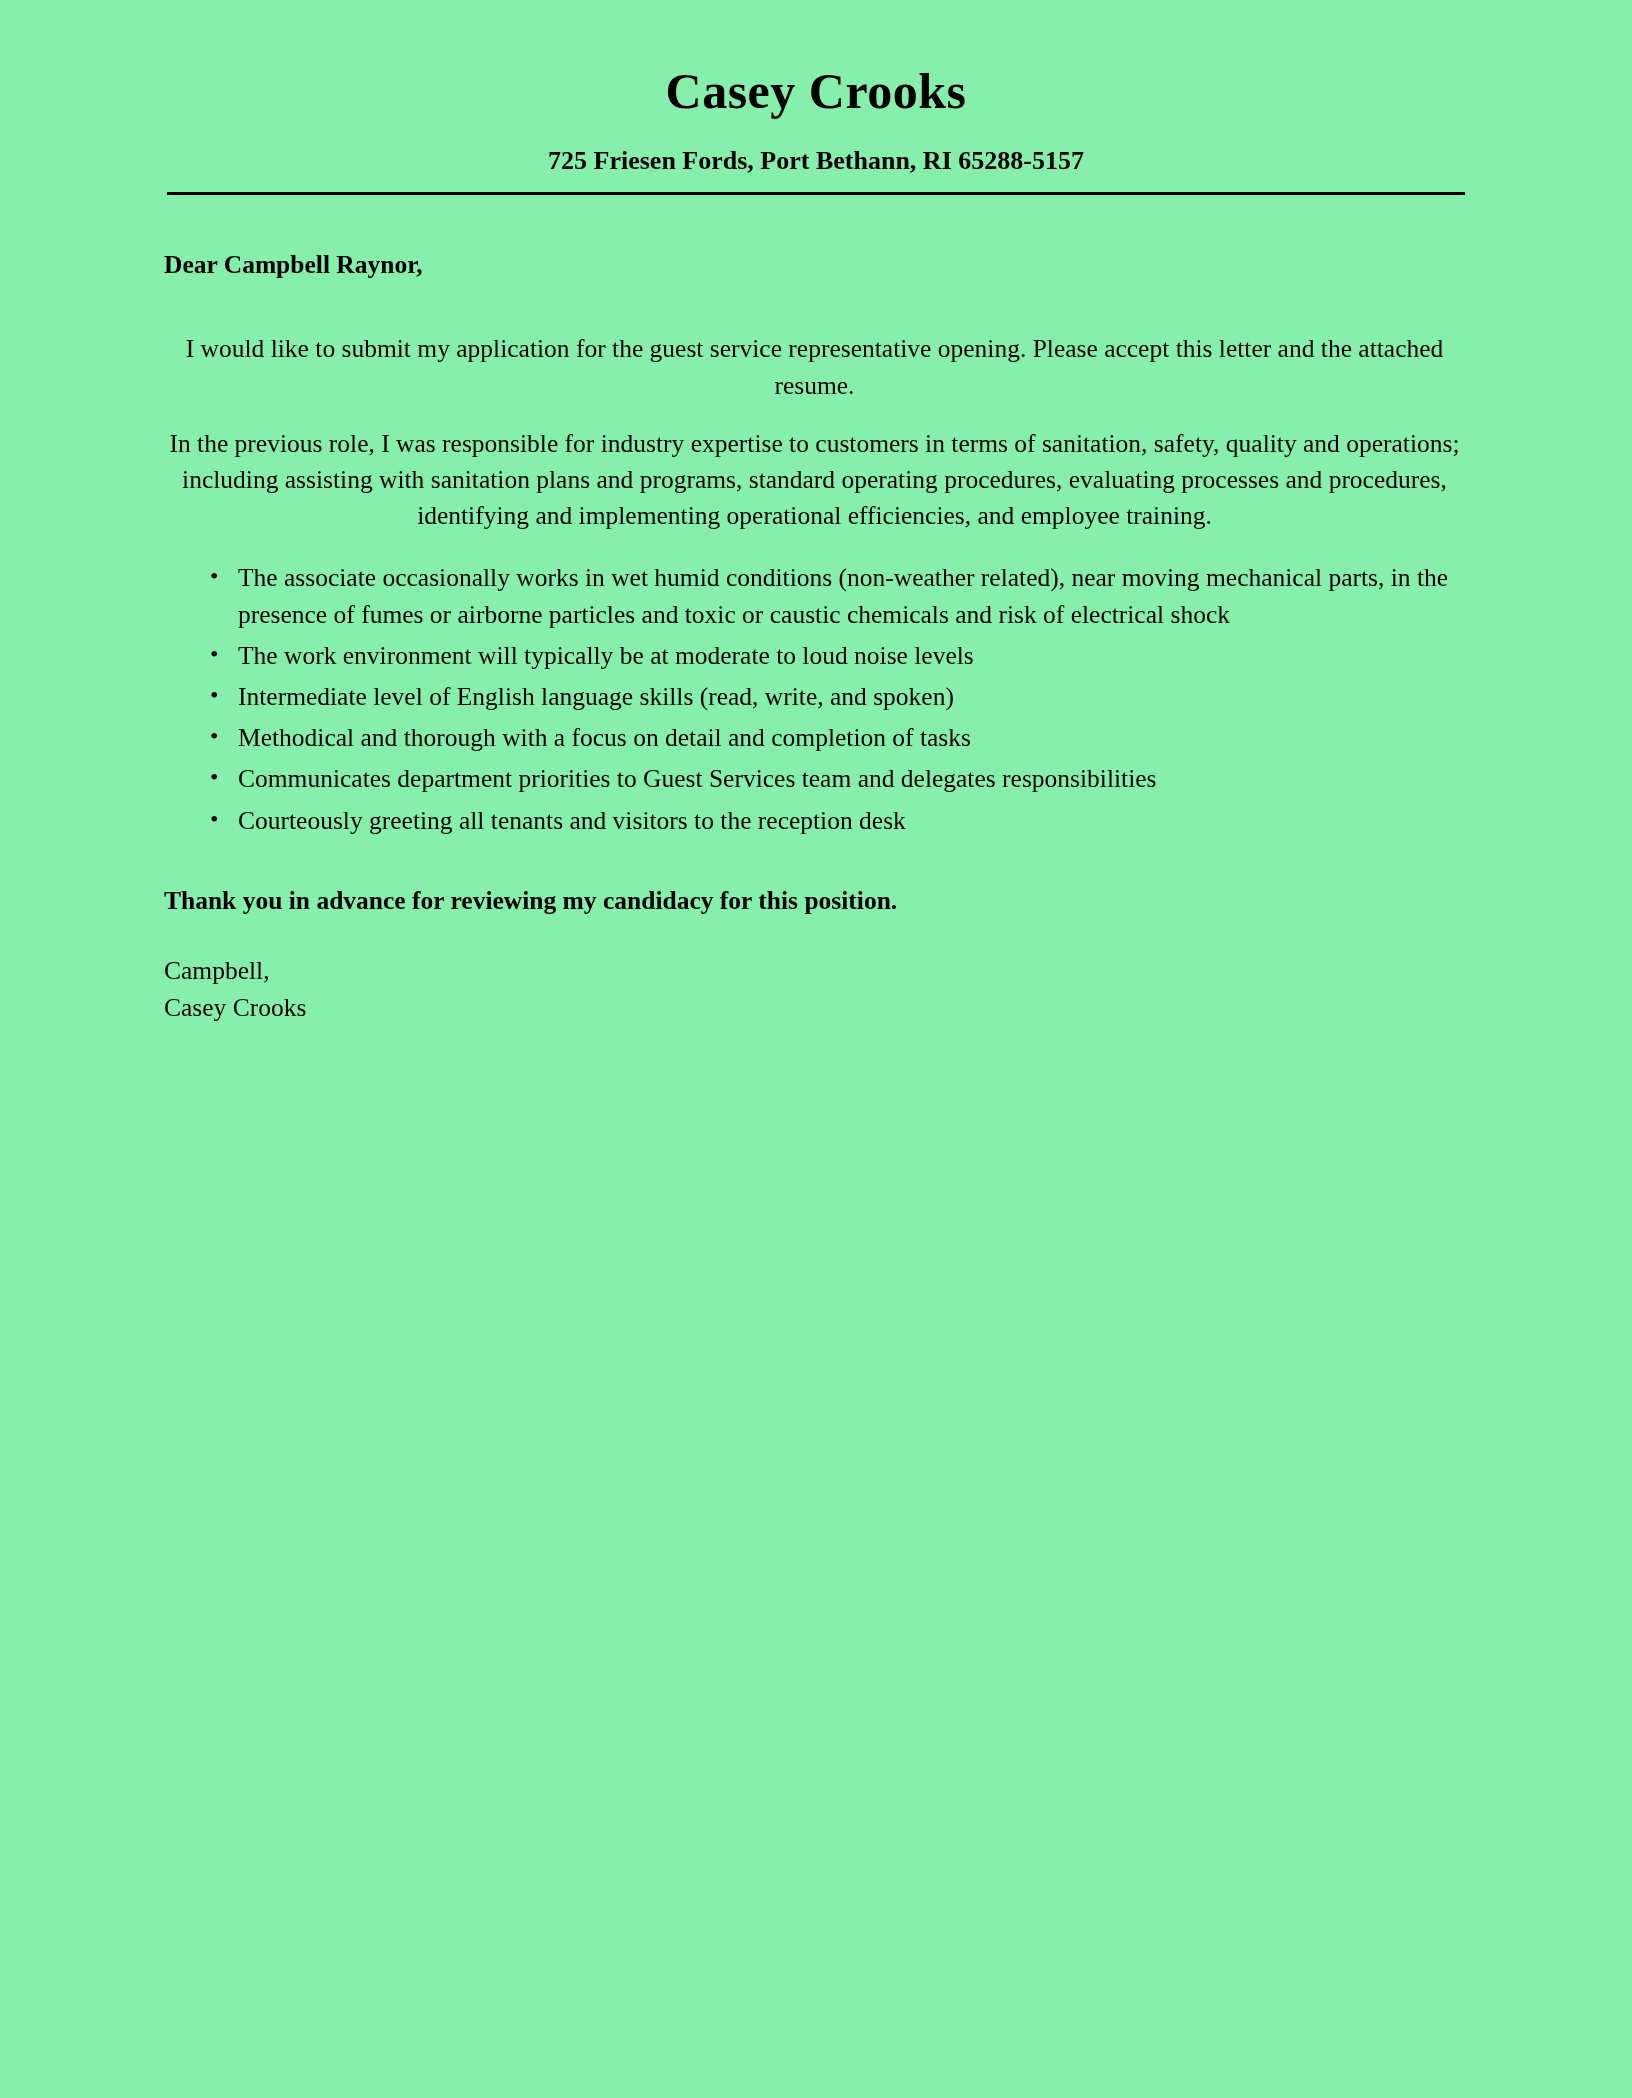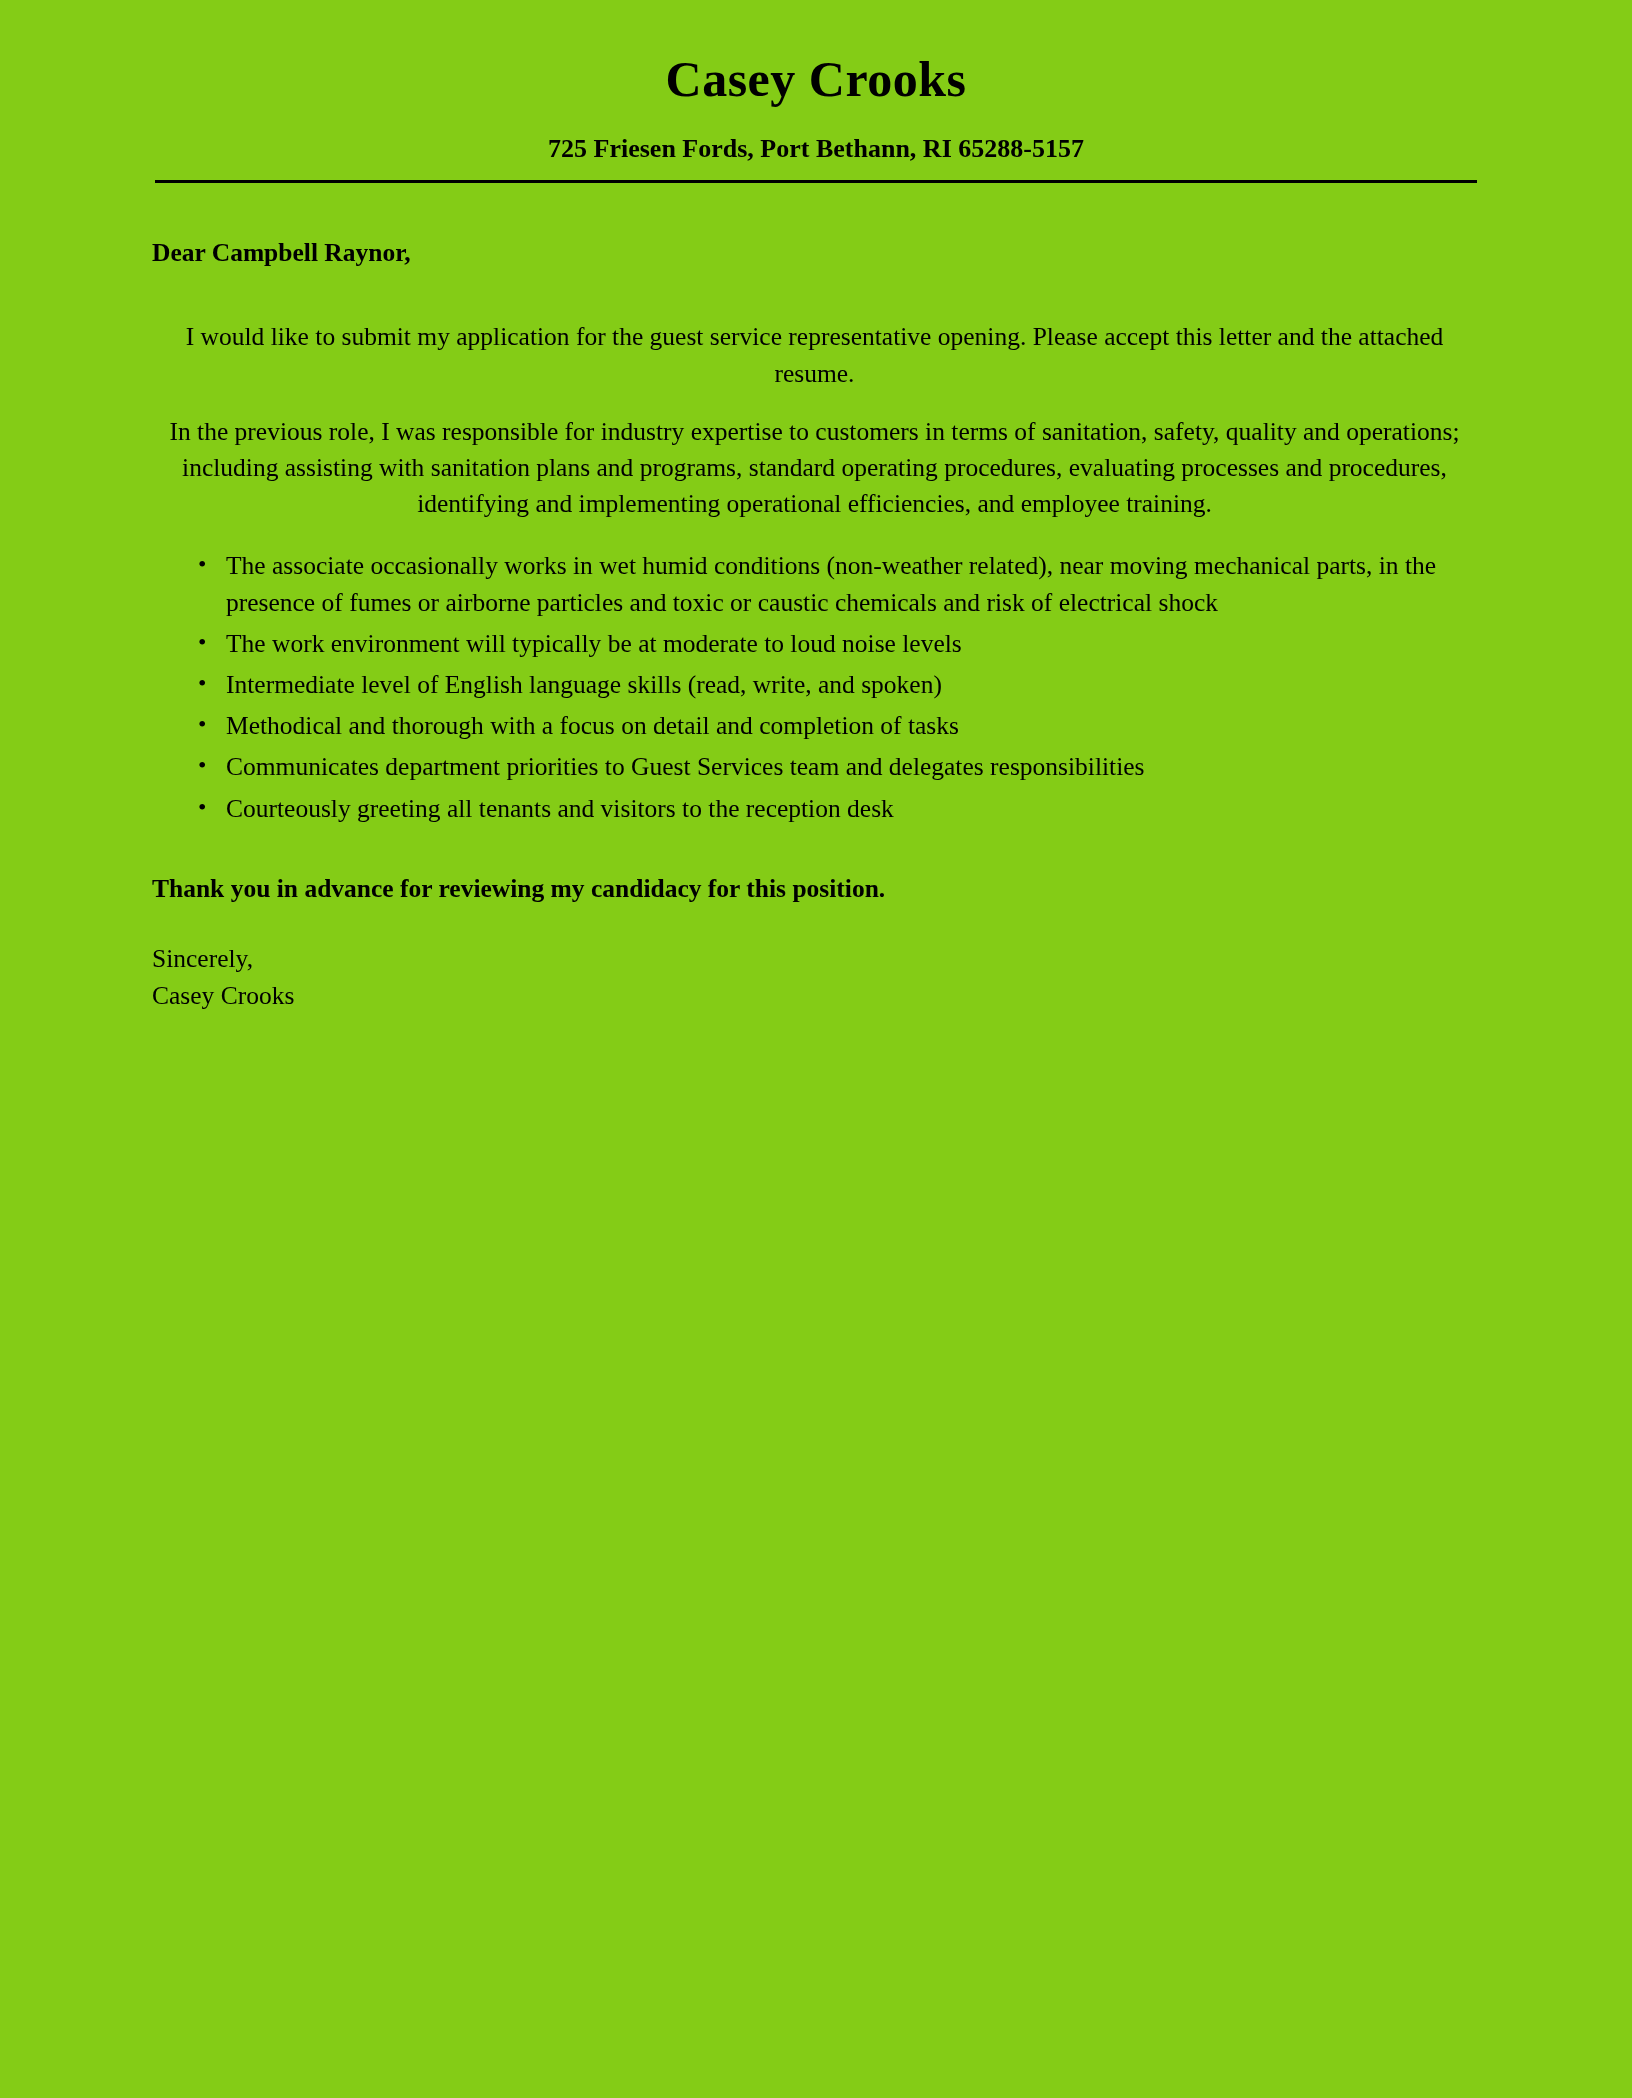--- a/index.html
+++ b/index.html
@@ -11,23 +11,23 @@
     width: 1632px;
     height: 2098px;
     font-family: "Liberation Serif", serif;
     color: #000000;
     -webkit-font-smoothing: antialiased;
   }
   .page {
     width: 1632px;
     height: 2098px;
     box-sizing: border-box;
-    padding: 0;
+    padding: 12px;
     position: relative;
-    background: #84cc16;
+    background: #86efac;
   }
   .header {
     padding-top: 52px;
     text-align: center;
   }
   .name {
     font-size: 50px;
     font-weight: bold;
     letter-spacing: 0.5px;
     line-height: 1.1;
@@ -119,18 +119,18 @@
       <li>The work environment will typically be at moderate to loud noise levels</li>
       <li>Intermediate level of English language skills (read, write, and spoken)</li>
       <li>Methodical and thorough with a focus on detail and completion of tasks</li>
       <li>Communicates department priorities to Guest Services team and delegates responsibilities</li>
       <li>Courteously greeting all tenants and visitors to the reception desk</li>
     </ul>
 
     <p class="thanks">Thank you in advance for reviewing my candidacy for this position.</p>
 
     <p class="closing">
-      <span class="closing-line">Sincerely,</span>
+      <span class="closing-line">Campbell,</span>
       <span class="closing-line">Casey Crooks</span>
     </p>
 
   </div>
 </div>
 
 </body></html>

